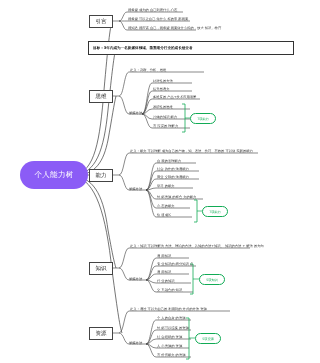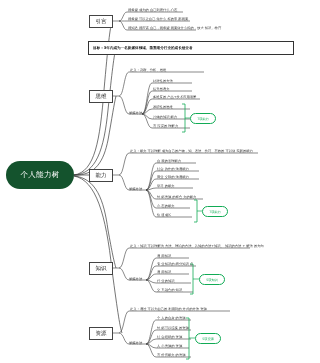--- a/index.html
+++ b/index.html
@@ -9,22 +9,22 @@
     font-family:"DejaVu Sans","Liberation Sans",sans-serif;
     overflow:hidden;
     position:relative;
   }
   #canvas{position:absolute;inset:0;width:300px;height:363px;}
   svg.wires{position:absolute;left:0;top:0;width:300px;height:363px;pointer-events:none;}
 
   .node{position:absolute;box-sizing:border-box;}
 
   .root{
-    left:6px;top:161px;width:68px;height:28px;
-    background:#14532d;border-radius:14px;
+    left:20px;top:161px;width:68px;height:28px;
+    background:#8b5cf6;border-radius:14px;
     display:flex;align-items:center;justify-content:center;
     color:#ffffff;font-size:7.5px;letter-spacing:.3px;
     white-space:nowrap;
   }
 
   .branch{
     background:#ffffff;border:1px solid #444;
     display:flex;align-items:center;justify-content:center;
     font-size:5.5px;color:#222;white-space:nowrap;
     width:24px;height:13px;

